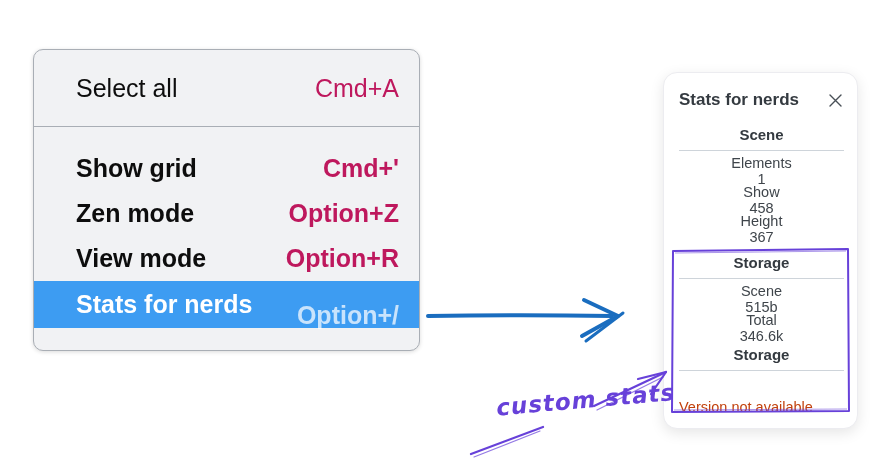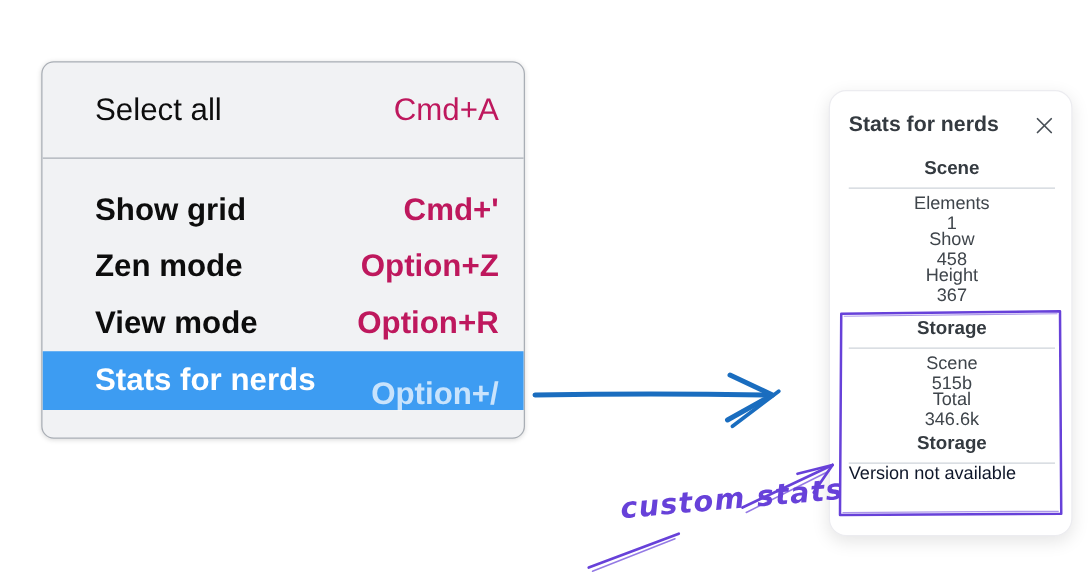--- a/index.html
+++ b/index.html
@@ -33,21 +33,21 @@
   .panel-header { display:flex; justify-content:space-between; align-items:center; }
   .panel-title { font-weight:bold; font-size:17px; color:#343a40; }
   .close-btn { width:18px; height:18px; display:flex; align-items:center; justify-content:center; cursor:pointer; }
   .section-heading { text-align:center; font-weight:bold; font-size:15px; color:#343a40; }
   .sh-scene   { margin-top:16px; }
   .sh-storage { margin-top:12px; }
   .sh-version { margin-top:5px; }
   .hrule { height:1px; background:#ced4da; margin-top:7px; }
   .rows { margin-top:4px; }
   .stat-row { display:flex; align-items:center; justify-content:space-between; height:29px; font-size:14.5px; color:#3f454b;flex-direction:column; }
-  .version-msg { margin-top:0; font-size:14.5px; color:#0f172a; }
+  .version-msg { margin-top:28px; font-size:14.5px; color:#c2410c; }
 
   
   .overlay { position:absolute; left:0; top:0; width:873px; height:461px; pointer-events:none; z-index:5; }
   .annotation-label {
     position:absolute; left:496px; top:387px; width:176px;
     font-size:23px; font-weight:bold; font-style:italic; letter-spacing:1px;
     color:#6741d9; transform:rotate(-5deg); z-index:6; pointer-events:none;
     font-family:"DejaVu Sans", sans-serif; white-space:nowrap;
   }
 </style>

